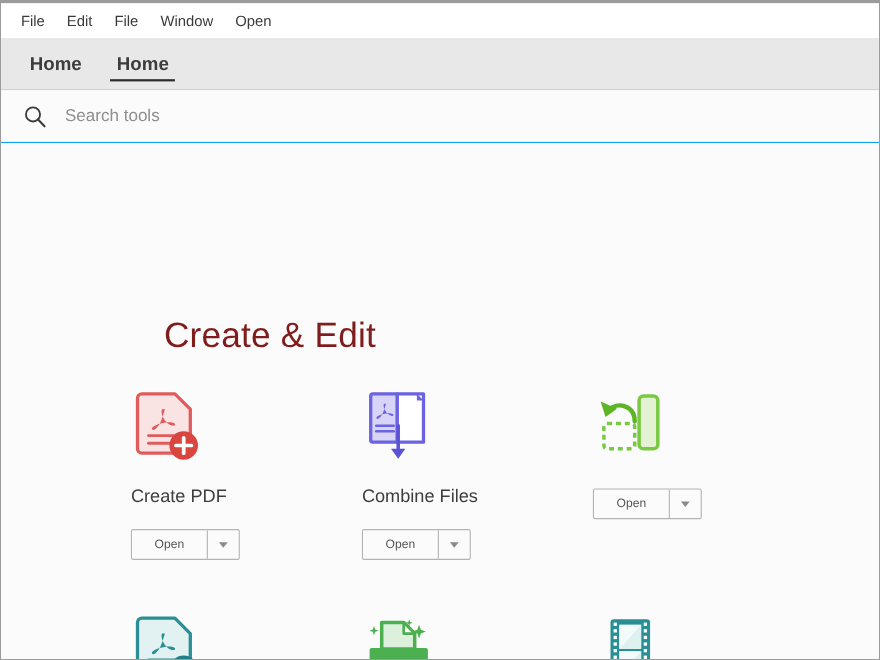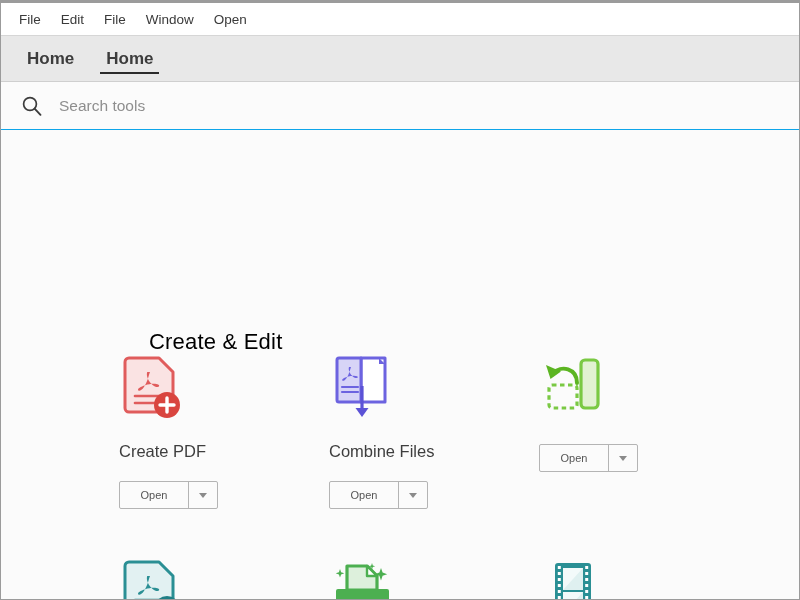--- a/index.html
+++ b/index.html
@@ -101,25 +101,24 @@
   #content {
     flex: 1;
     background: #fbfbfb;
     overflow: hidden;
     position: relative;
   }
   #section-title {
     position: absolute;
     left: 148px;
     top: 156px;
-    font-size: 22px;
-    color: #000000;
+    font-size: 32px;
+    color: #7f1d1d;
     letter-spacing: 0.2px;
     white-space: nowrap;
-    margin-top: 43px;
   }
 
   #tool-grid {
     position: absolute;
     left: 118px;
     top: 222px;
     width: 660px;
     display: grid;
     grid-template-columns: repeat(3, 210px);
     grid-auto-rows: 204px;

